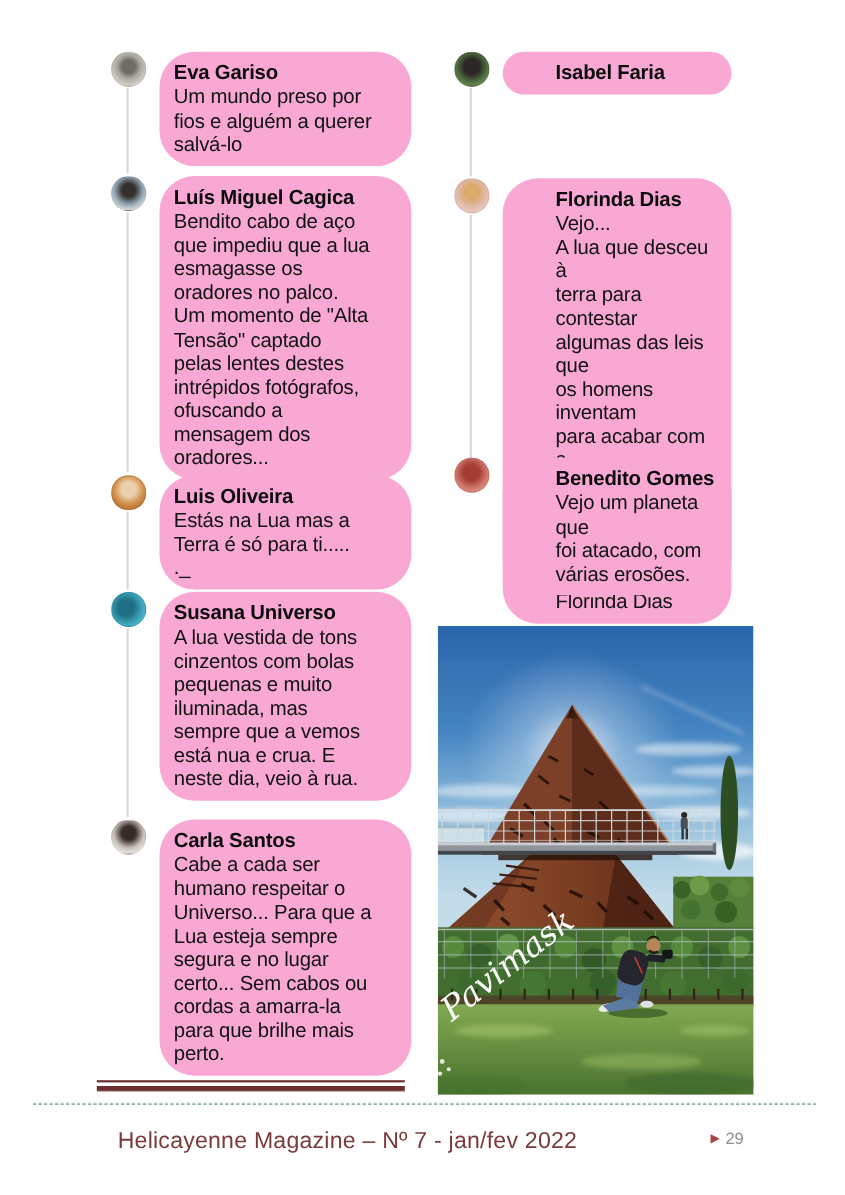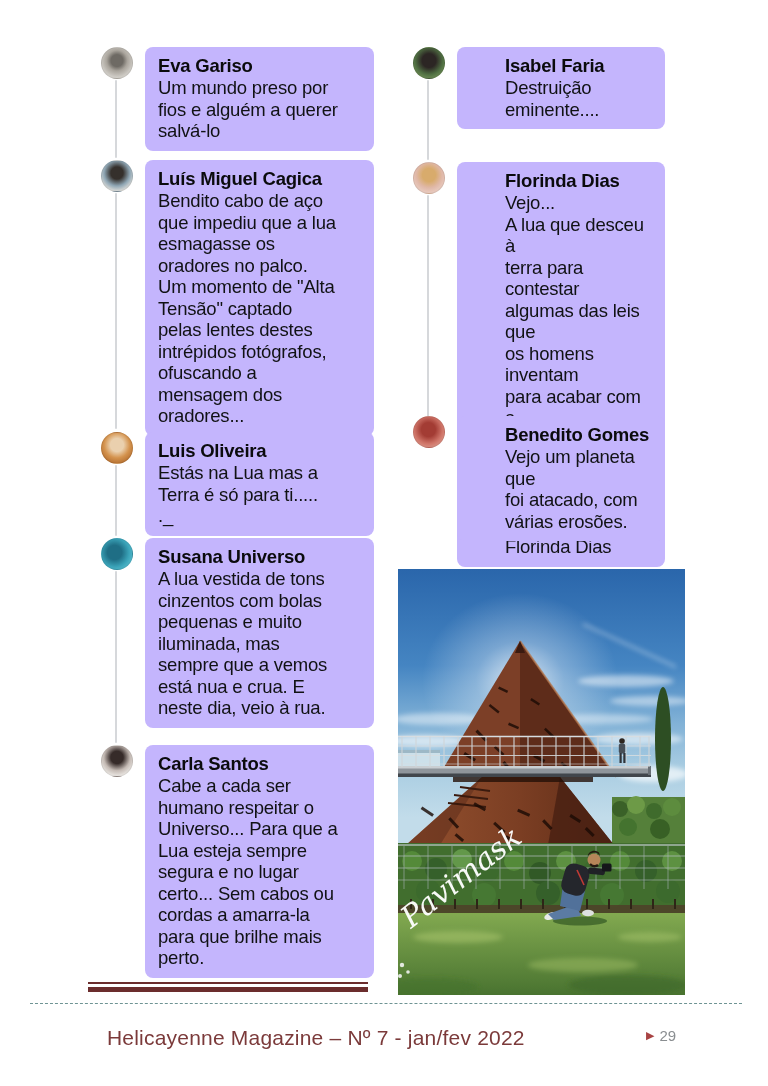--- a/index.html
+++ b/index.html
@@ -2,21 +2,21 @@
 <html><head>
 <meta charset="utf-8">
 <style>
   html,body{margin:0;padding:0;background:#ffffff;}
   .page{position:relative;width:768px;height:1086px;background:#fff;overflow:hidden;
         font-family:"Liberation Sans",sans-serif;}
 
   
   .comment{position:absolute;display:flex;align-items:flex-start;}
   .avatar{width:30px;height:30px;border-radius:50%;flex:none;border:0.5px solid rgba(0,0,0,.08);}
-  .bubble{margin-left:12px;background:#c4b5fd;border-radius:8px;padding:7px 13px 9px;box-sizing:border-box;}
+  .bubble{margin-left:12px;background:#f9a8d4;border-radius:32px;padding:7px 13px 9px;box-sizing:border-box;}
   .comment.colL .bubble{width:229px;}
   .comment.colR .bubble{width:208px;padding-left:48px;}
   .bubble-name{font-weight:700;font-size:18.5px;line-height:23px;color:#0b0b0d;letter-spacing:-0.2px;}
   .bubble-body{font-size:18.5px;line-height:21.5px;color:#111214;white-space:pre-wrap;letter-spacing:-0.2px;}
 
   .thread{position:absolute;width:2px;background:#d6d8db;border-radius:1px;}
 
   
   .av-eva{background:radial-gradient(circle at 50% 42%,#6e6a64 0 26%,#a9a49c 45%,#d4d1cb 75%);}
   .av-lmc{background:radial-gradient(circle at 50% 40%,#35302c 0 26%,#8fa6b4 55%,#e3e1dc 80%);}
@@ -117,22 +117,20 @@
 cordas a amarra-la
 para que brilhe mais
 perto.</div>
     </div>
   </div>
 
   <div class="comment colR" style="left:413px;top:47px">
     <div class="avatar av-if"></div>
     <div class="bubble">
       <div class="bubble-name">Isabel Faria</div>
-      <div class="bubble-body">Destruição
-eminente....</div>
     </div>
   </div>
 
   <div class="comment colR" style="left:413px;top:162px">
     <div class="avatar av-fd"></div>
     <div class="bubble">
       <div class="bubble-name">Florinda Dias</div>
       <div class="bubble-body">Vejo...
 A lua que desceu à
 terra para contestar

